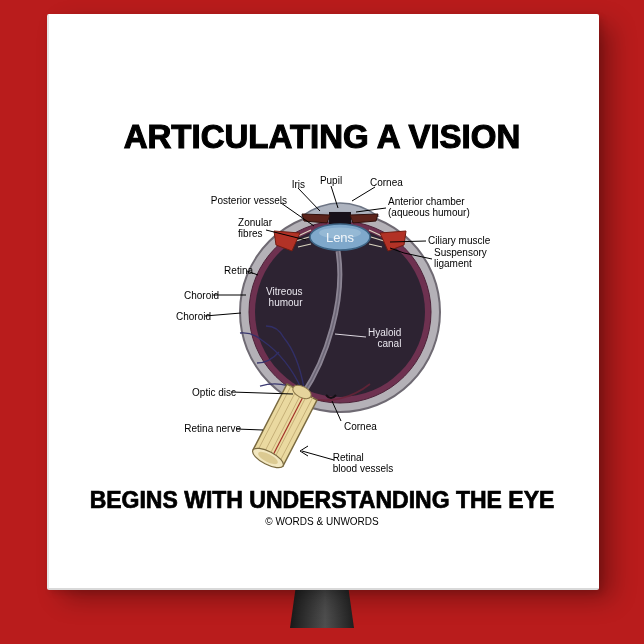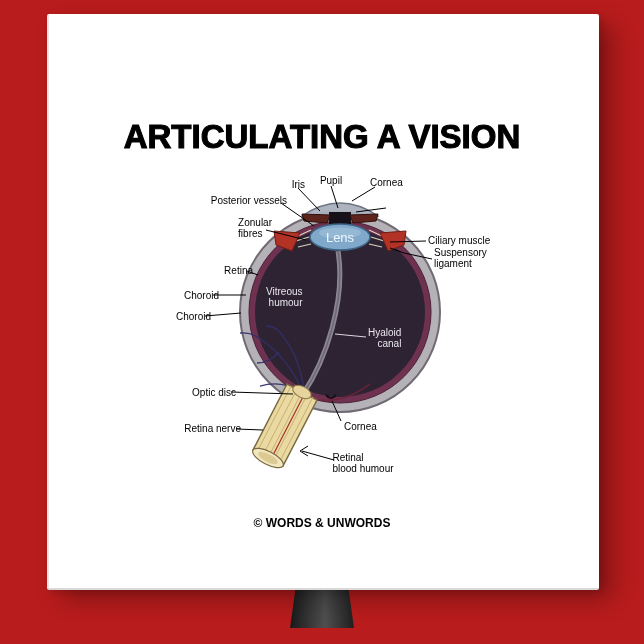--- a/index.html
+++ b/index.html
@@ -10,21 +10,21 @@
     clip-path:polygon(16% 0,84% 0,100% 100%,0 100%);}
   .plaque{position:absolute;left:47px;top:14px;width:550px;height:574px;background:#ffffff;
     border-left:2px solid #e6e6e6;border-bottom:2px solid #d9d9d9;border-radius:2px;
     box-shadow:14px 10px 24px -2px rgba(0,0,0,.33), 3px 3px 6px rgba(0,0,0,.12);}
   .title{position:absolute;left:0;top:119px;width:644px;text-align:center;color:#000;
     font-size:33px;line-height:36px;font-weight:900;letter-spacing:0px;
     -webkit-text-stroke:1.1px #000;}
   .footerline{position:absolute;left:0;top:488px;width:644px;text-align:center;color:#000;
     font-size:23px;line-height:25px;font-weight:900;-webkit-text-stroke:0.7px #000;}
   .copyright{position:absolute;left:0;top:516px;width:644px;text-align:center;color:#000;
-    font-size:12px;font-weight:bold;}
+    font-size:10px;font-weight:normal;}
   .art{position:absolute;left:0;top:0;width:644px;height:644px;}
   .lbl{position:absolute;font-size:10px;line-height:11px;color:#000;white-space:pre-line;}
   .lbl.r{transform:translate(-100%,-50%);text-align:left;margin-left:8px;}
   .lbl.l{transform:translate(0,-50%);text-align:left;}
   .lbl.c{transform:translate(-50%,-50%);}
   .lbl.w{color:#e9e6ee;text-align:right;}
   .lbl.lens{font-size:13px;color:#f2f6fa;}
 </style>
 </head>
 <body>
@@ -106,33 +106,36 @@
       <line x1="334" y1="460" x2="302" y2="451"></line>
       <polyline points="308,446 300,451 308,456"></polyline>
     </g>
     <line x1="366" y1="337" x2="335" y2="334" stroke="#ddd8e0" stroke-width="1"></line>
   </svg>
 
   <span class="lbl c" style="left:331px;top:180px">Pupil</span>
   <span class="lbl r" style="left:297px;top:184px">Iris</span>
   <span class="lbl l" style="left:370px;top:182px">Cornea</span>
   <span class="lbl r" style="left:279px;top:200px">Posterior vessels</span>
+  <span class="lbl l" style="left:388px;top:207px">Anterior chamber
+(aqueous humour)</span>
   <span class="lbl r" style="left:264px;top:228px">Zonular
 fibres</span>
   <span class="lbl l" style="left:428px;top:240px">Ciliary muscle</span>
   <span class="lbl l" style="left:434px;top:258px">Suspensory
 ligament</span>
   <span class="lbl r" style="left:245px;top:270px">Retina</span>
   <span class="lbl r" style="left:211px;top:295px">Choroid</span>
   <span class="lbl r" style="left:203px;top:316px">Choroid</span>
   <span class="lbl l w" style="left:266px;top:297px">Vitreous
 humour</span>
   <span class="lbl l w" style="left:368px;top:338px">Hyaloid
 canal</span>
   <span class="lbl r" style="left:228px;top:392px">Optic disc</span>
   <span class="lbl r" style="left:233px;top:428px">Retina nerve</span>
   <span class="lbl l" style="left:344px;top:426px">Cornea</span>
   <span class="lbl c" style="left:363px;top:463px">Retinal
-blood humour</span>
+blood vessels</span>
   <span class="lbl c lens" style="left:340px;top:237px">Lens</span>
 
+  <div class="footerline">BEGINS WITH UNDERSTANDING THE EYE</div>
   <div class="copyright">© WORDS &amp; UNWORDS</div>
 </div>
 
 </body></html>

